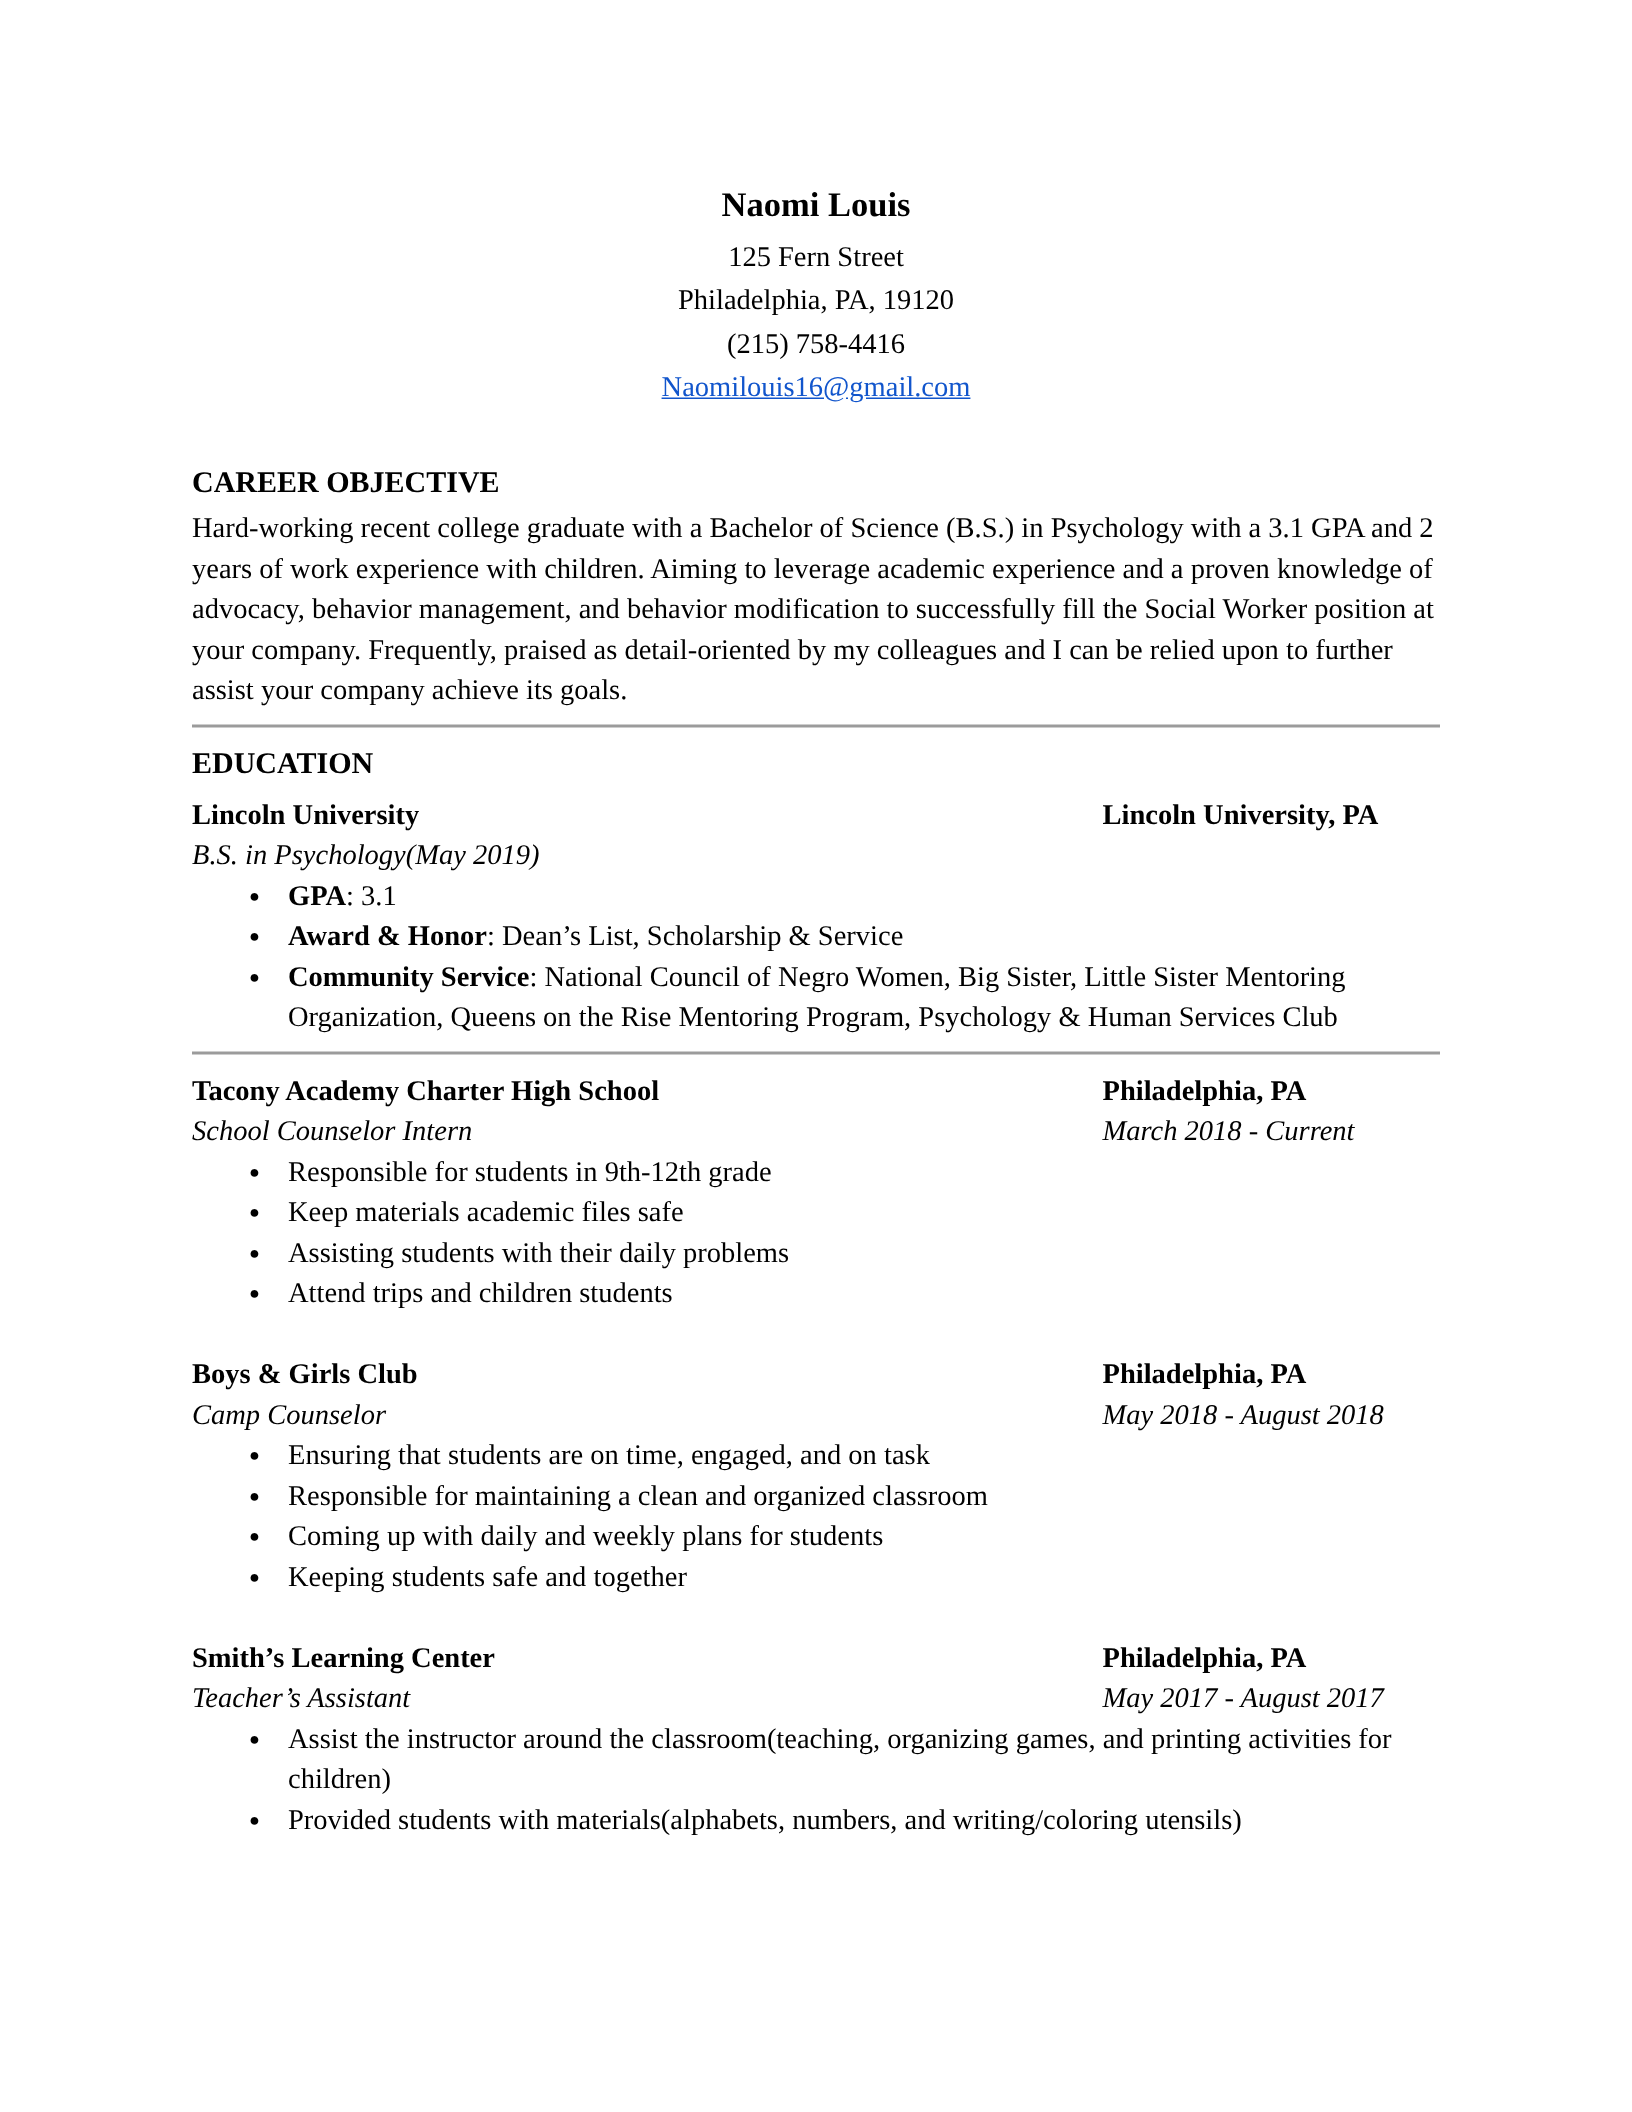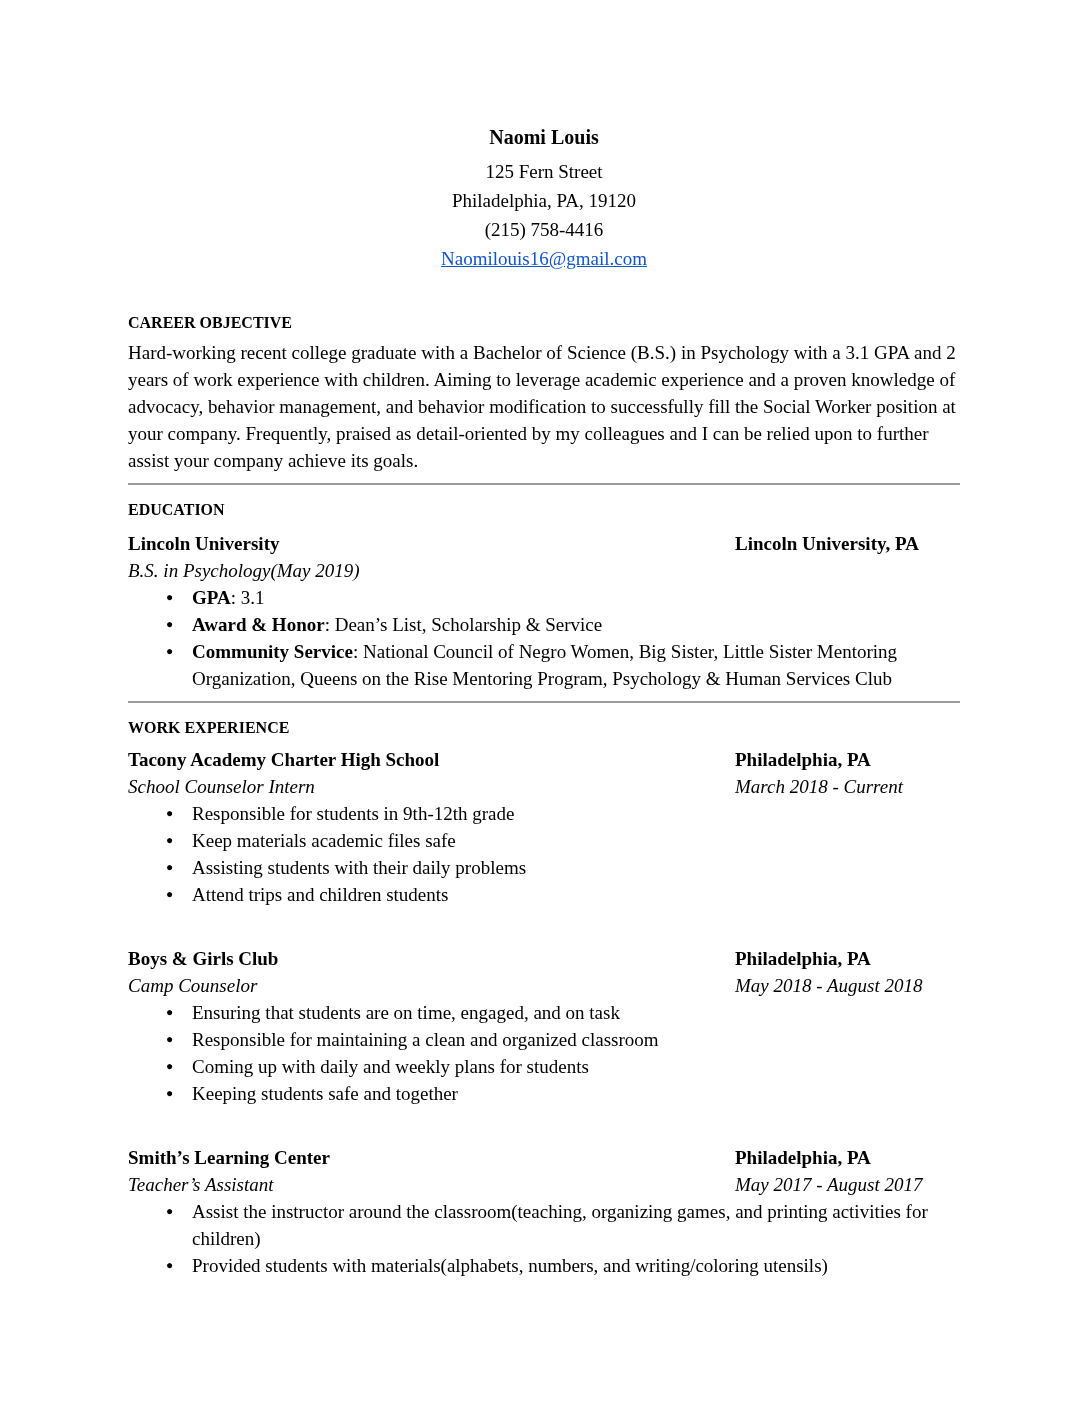--- a/index.html
+++ b/index.html
@@ -15,30 +15,30 @@
     overflow: hidden;
   }
   .page {
     width: 1088px;
     height: 1408px;
     padding: 122px 128px 40px 128px;
   }
   
   .resume-header { text-align: center; }
   .person-name {
-    font-size: 20px;
+    font-size: 23px;
     font-weight: bold;
     line-height: 30px;
     margin: 0 0 5px 0;
   }
   .contact-line { line-height: 29px; }
   .email-link { color: #1155cc; text-decoration: underline; cursor: pointer; }
   
   .section-heading {
-    font-size: 16px;
+    font-size: 20px;
     font-weight: bold;
     line-height: 27px;
     margin: 0;
   }
   .objective-section { margin-top: 36px; }
   .objective-text { margin: 3px 0 4px 0; }
   .rule {
     border: none;
     border-top: 2px solid #9b9b9b;
     margin: 9px 0 11px 0;
@@ -53,21 +53,21 @@
   ul.bullets { margin: 0; padding: 0; list-style: none; }
   ul.bullets li { position: relative; padding-left: 64px; }
   ul.bullets li::before {
     content: "\25CF";
     position: absolute;
     left: 38px;
     top: 0;
     font-size: 12px;
     line-height: 27px;
   }
-  .job { margin-top: 37px; }
+  .job { margin-top: 27px; }
   .job:first-of-type { margin-top: 0; }
 </style>
 </head>
 <body>
 
 <div class="page">
 
   <header class="resume-header">
     <h1 class="person-name">Naomi Louis</h1>
     <div class="contact-line">125 Fern Street</div>
@@ -95,21 +95,20 @@
     <ul class="bullets">
       <li><span class="bold">GPA</span><span>: 3.1</span></li>
       <li><span class="bold">Award &amp; Honor</span><span>: Dean’s List, Scholarship &amp; Service</span></li>
       <li><span class="bold">Community Service</span><span>: National Council of Negro Women, Big Sister, Little Sister Mentoring Organization, Queens on the Rise Mentoring Program, Psychology &amp; Human Services Club</span></li>
     </ul>
   </section>
 
   <hr class="rule">
 
   <section>
-    <h2 class="section-heading we-heading">WORK EXPERIENCE</h2>
 
     <div class="job">
       <div class="two-col">
         <span class="bold">Tacony Academy Charter High School</span>
         <span class="bold right-col">Philadelphia, PA</span>
       </div>
       <div class="two-col italic">
         <span>School Counselor Intern</span>
         <span class="right-col">March 2018 - Current</span>
       </div>

